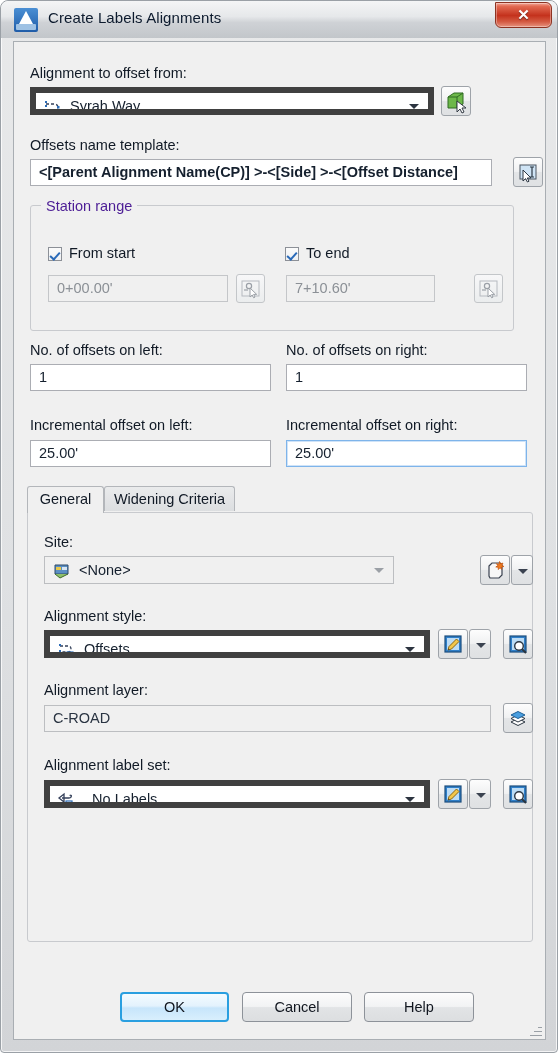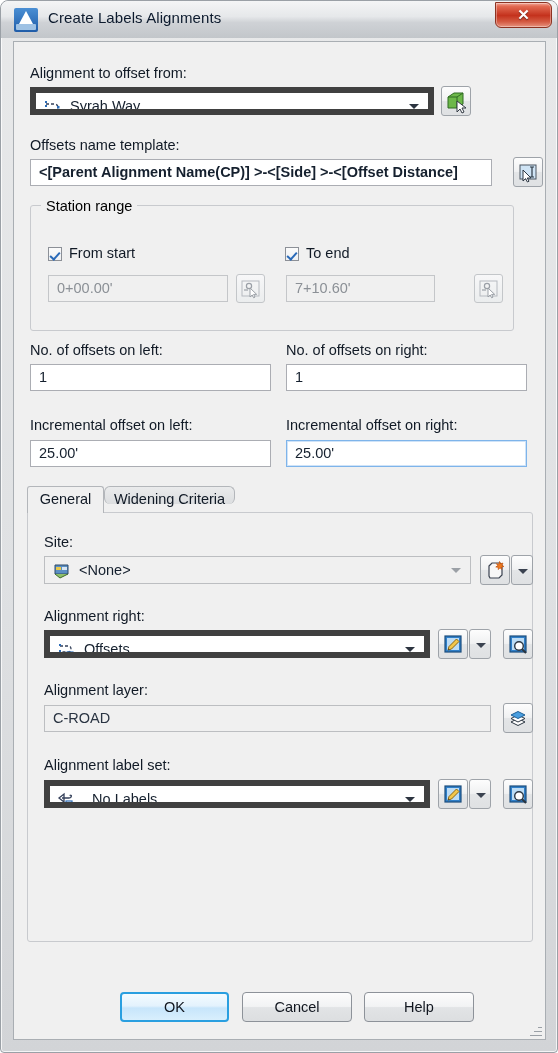--- a/index.html
+++ b/index.html
@@ -154,21 +154,21 @@
   
   .group {
     position: absolute;
     box-sizing: border-box;
     border: 1px solid #c8cace;
     border-radius: 3px;
     background: transparent;
   }
   .group-title {
     position: absolute;
-    font-size: 14.5px; color: #000000;
+    font-size: 14.5px; color: #4c1d95;
     background: #f0f0f0;
     padding: 0 5px;
     white-space: nowrap;
   }
 
   
   .cbwrap { position: absolute; cursor: default; }
   .cbox {
     position: absolute; left: 0; top: 2px;
     width: 14px; height: 14px;
@@ -230,22 +230,21 @@
   }
   .tab.active {
     background: #f0f0f0;
     border-color: #b3b6ba;
     z-index: 3;
     height: 27px;
   }
   .tab.inactive {
     background: linear-gradient(to bottom, #eaebec 0%, #dcdee0 100%);
     top: 2px;
-    height: 18px;
-    border-radius: 6px;
+    height: 25px;
   }
   .tabpanel {
     position: absolute;
     box-sizing: border-box;
     border: 1px solid #c8cace;
     border-radius: 0 3px 3px 3px;
     background: #f0f0f0;
   }
 
   
@@ -371,21 +370,21 @@
     <div class="label" style="left:272px; top:375px;">Incremental offset on right:</div>
     <div class="field focused" style="left:272px; top:398px; width:241px;">25.00'</div>
 
     <div class="tabstrip">
       <div class="tab active" style="left:13px; top:444px; width:77px;">General</div>
       <div class="tab inactive" style="left:90px; top:444px; width:131px;">Widening Criteria</div>
     </div>
     <div class="tabpanel" style="left:13px; top:470px; width:506px; height:430px;"></div>
 
     <div class="label" style="left:30px; top:492px;">Site:</div>
-    <div class="combo grey" style="left:30px; top:514px; width:427px;">
+    <div class="combo grey" style="left:30px; top:514px; width:350px;">
       <span class="cicon">
         <svg width="20" height="20" viewBox="0 0 20 20">
           <path d="M3 4 L16 4 L16 13 L3 13 Z" fill="#5a8fc4" stroke="#2f4a68" stroke-width="1"></path>
           <path d="M4 6 L9 6 L9 9 L4 9 Z" fill="#e8c84a"></path>
           <path d="M10 6 L15 6 L15 9 L10 9 Z" fill="#d8e6f2"></path>
           <path d="M3 13 L8 17 L16 13" fill="#8fbf6a" stroke="#3e6b2a" stroke-width="1"></path>
         </svg>
       </span>
       <span class="ctext">&lt;None&gt;</span>
       <span class="carrow"></span>
@@ -395,21 +394,21 @@
         <svg width="28" height="28" viewBox="0 0 28 28">
           <path d="M8 10 L11 7 L19 7 L21 9 L21 19 L18 22 L9 22 L8 20 Z" fill="#f7f7f7" stroke="#3a4250" stroke-width="1.2"></path>
           <path d="M18.5 5.5 l1.1 2.2 l2.4 -0.6 l-1.2 2.1 l2.1 1.3 l-2.4 0.5 l0.3 2.4 l-1.8 -1.6 l-1.7 1.8 l-0.1 -2.4 l-2.4 -0.2 l2 -1.4 l-1.4 -2 l2.4 0.8 Z" fill="#f07a1e" stroke="#c24f09" stroke-width="0.7"></path>
         </svg>
       </span>
     </div>
     <div class="iconbtn" style="left:497px; top:513px; width:22px; height:30px;">
       <span class="splitarrow" style="left:6px; top:13px;"></span>
     </div>
 
-    <div class="label" style="left:30px; top:566px;">Alignment right:</div>
+    <div class="label" style="left:30px; top:566px;">Alignment style:</div>
     <div class="combo" style="left:30px; top:588px; width:386px;">
       <span class="cicon">
         <svg width="20" height="20" viewBox="0 0 20 20">
           <path d="M3 6 H11 Q14 6 14 9 Q14 12 11 12 H5" fill="none" stroke="#34405a" stroke-width="1.3" stroke-dasharray="3,2"></path>
           <rect x="2" y="4" width="2" height="2" fill="#2b6cb8"></rect>
           <rect x="2" y="10" width="2" height="2" fill="#2b6cb8"></rect>
           <rect x="10" y="12" width="6" height="6" fill="#ffffff" stroke="#2b6cb8" stroke-width="1.2"></rect>
           <rect x="12" y="14" width="2" height="2" fill="#2b6cb8"></rect>
         </svg>
       </span>

